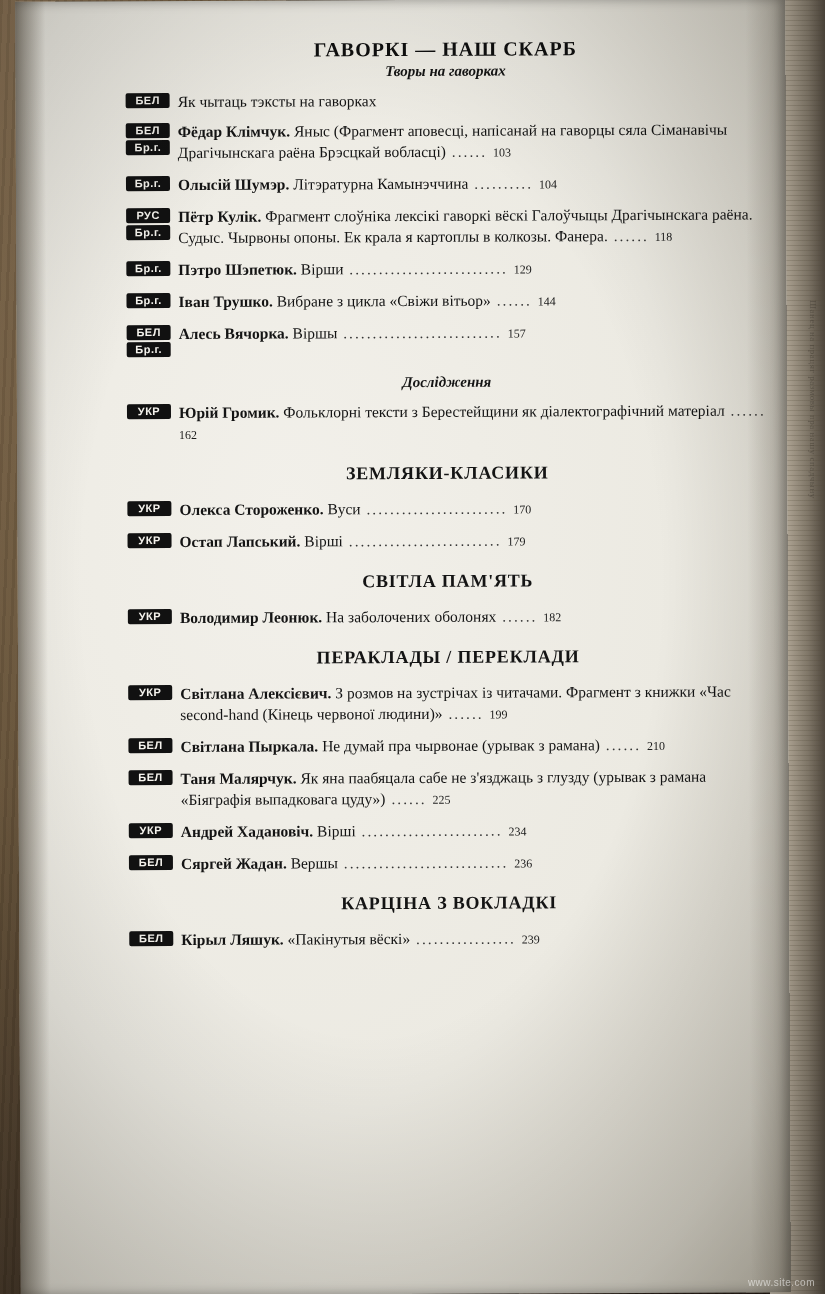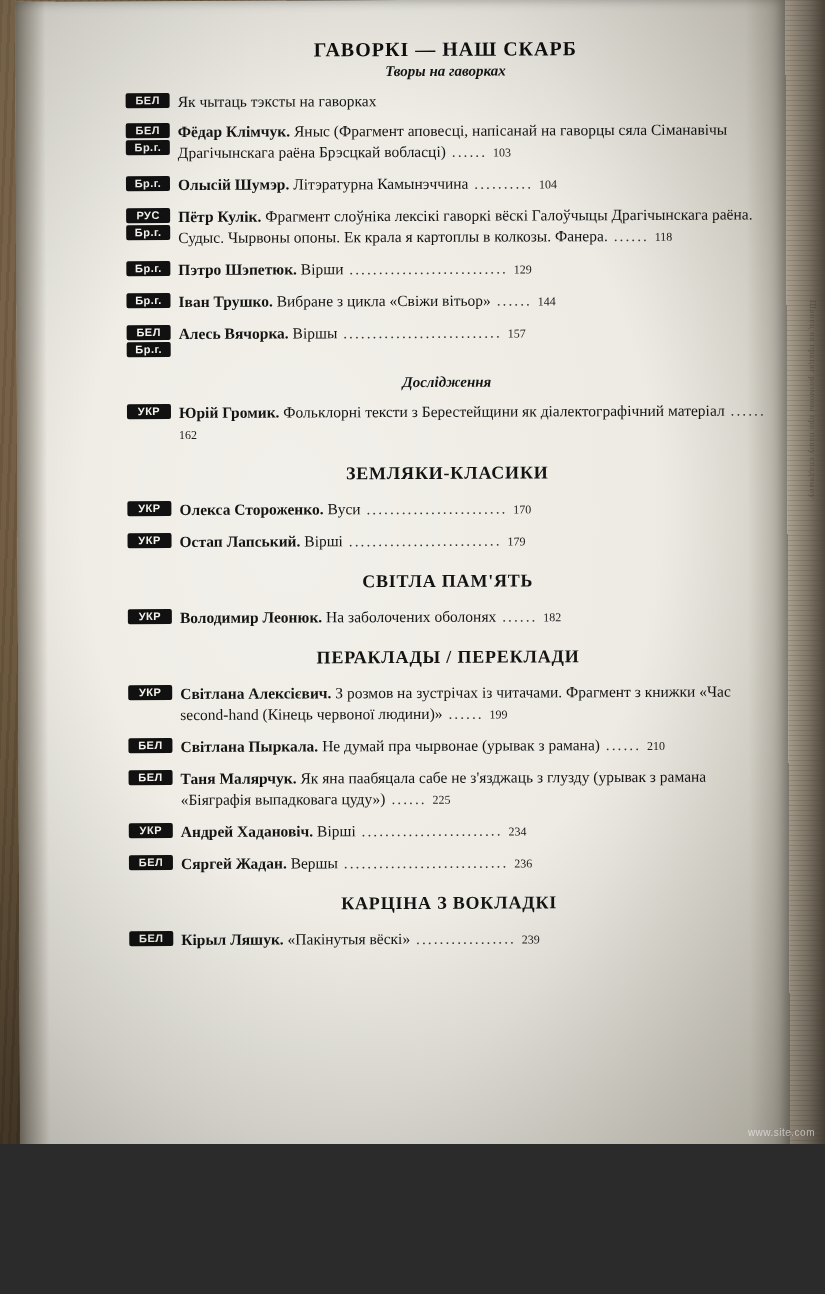--- a/index.html
+++ b/index.html
@@ -3,21 +3,21 @@
 <meta charset="utf-8">
 <style>
   html, body {
     margin: 0;
     padding: 0;
     background: #2b2b2b;
   }
   #page {
     position: relative;
     width: 825px;
-    height: 1144px;
+    height: 1294px;
     overflow: hidden;
     font-family: "Liberation Serif", serif;
     background: #d946ef;
   }
   
   .bg-wood {
     position: absolute;
     inset: 0;
     background:
       linear-gradient(105deg, #8a7254 0%, #6f5a3f 18%, #4a3b2a 30%, #2e2319 42%, #231a12 100%);

